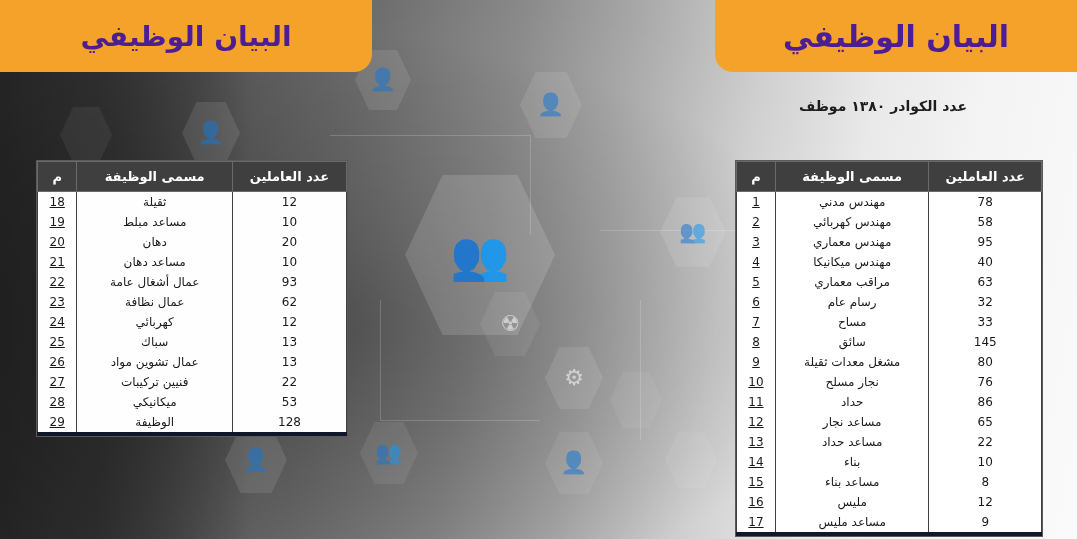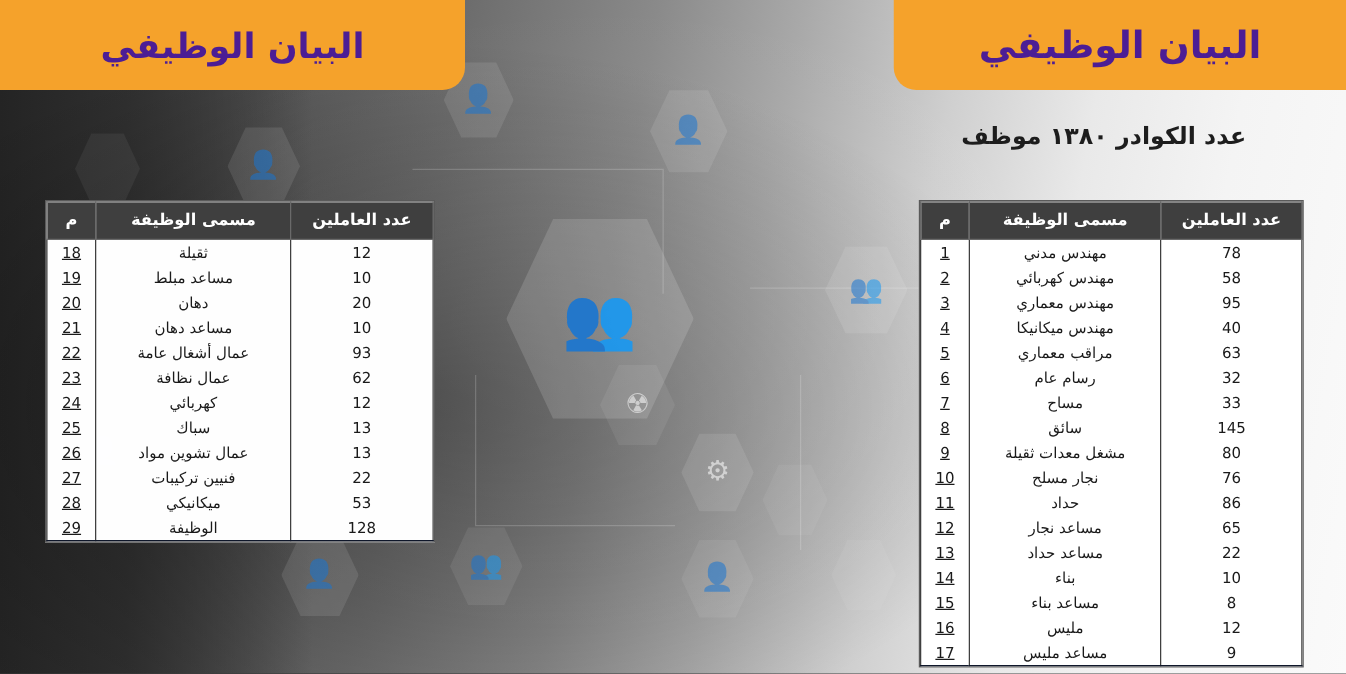--- a/index.html
+++ b/index.html
@@ -73,21 +73,21 @@
     font-size: 28px;
   }
 
   #subtitle {
     position: absolute;
     top: 98px;
     right: 24px;
     width: 340px;
     text-align: center;
     color: #1d1d1d;
-    font-size: 19px;
+    font-size: 14px;
     font-weight: bold;
     direction: rtl;
   }
 
   
   .tbl-wrap {
     position: absolute;
     background: rgba(255,255,255,0.93);
     border: 1px solid #5a5a5a;
     padding: 0;
@@ -113,21 +113,21 @@
   tbody td {
     font-size: 12px;
     color: #1a1a1a;
     padding: 3px 4px;
     text-align: center;
     border-left: 1px solid #3f3f3f;
     border-right: 1px solid #3f3f3f;
     background: rgba(255,255,255,0.90);
     white-space: nowrap;
   }
-  tbody tr:last-child td { border-bottom: 1px solid #0f172a; }
+  tbody tr:last-child td { border-bottom: 4px solid #0f172a; }
   td.col-idx { width: 38px; text-decoration: underline; }
   td.col-title { width: 150px; }
   td.col-count { width: 110px; }
   th.col-idx { width: 38px; }
   th.col-title { width: 150px; }
   th.col-count { width: 110px; }
 </style>
 </head>
 <body>
 

